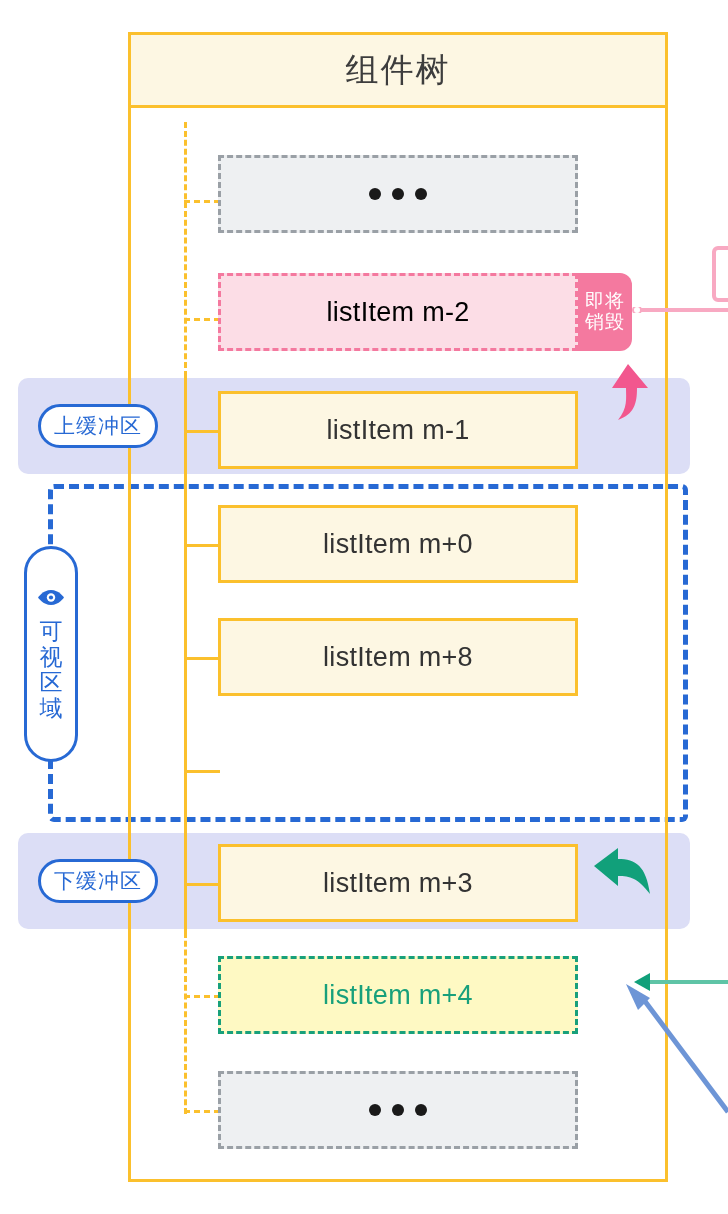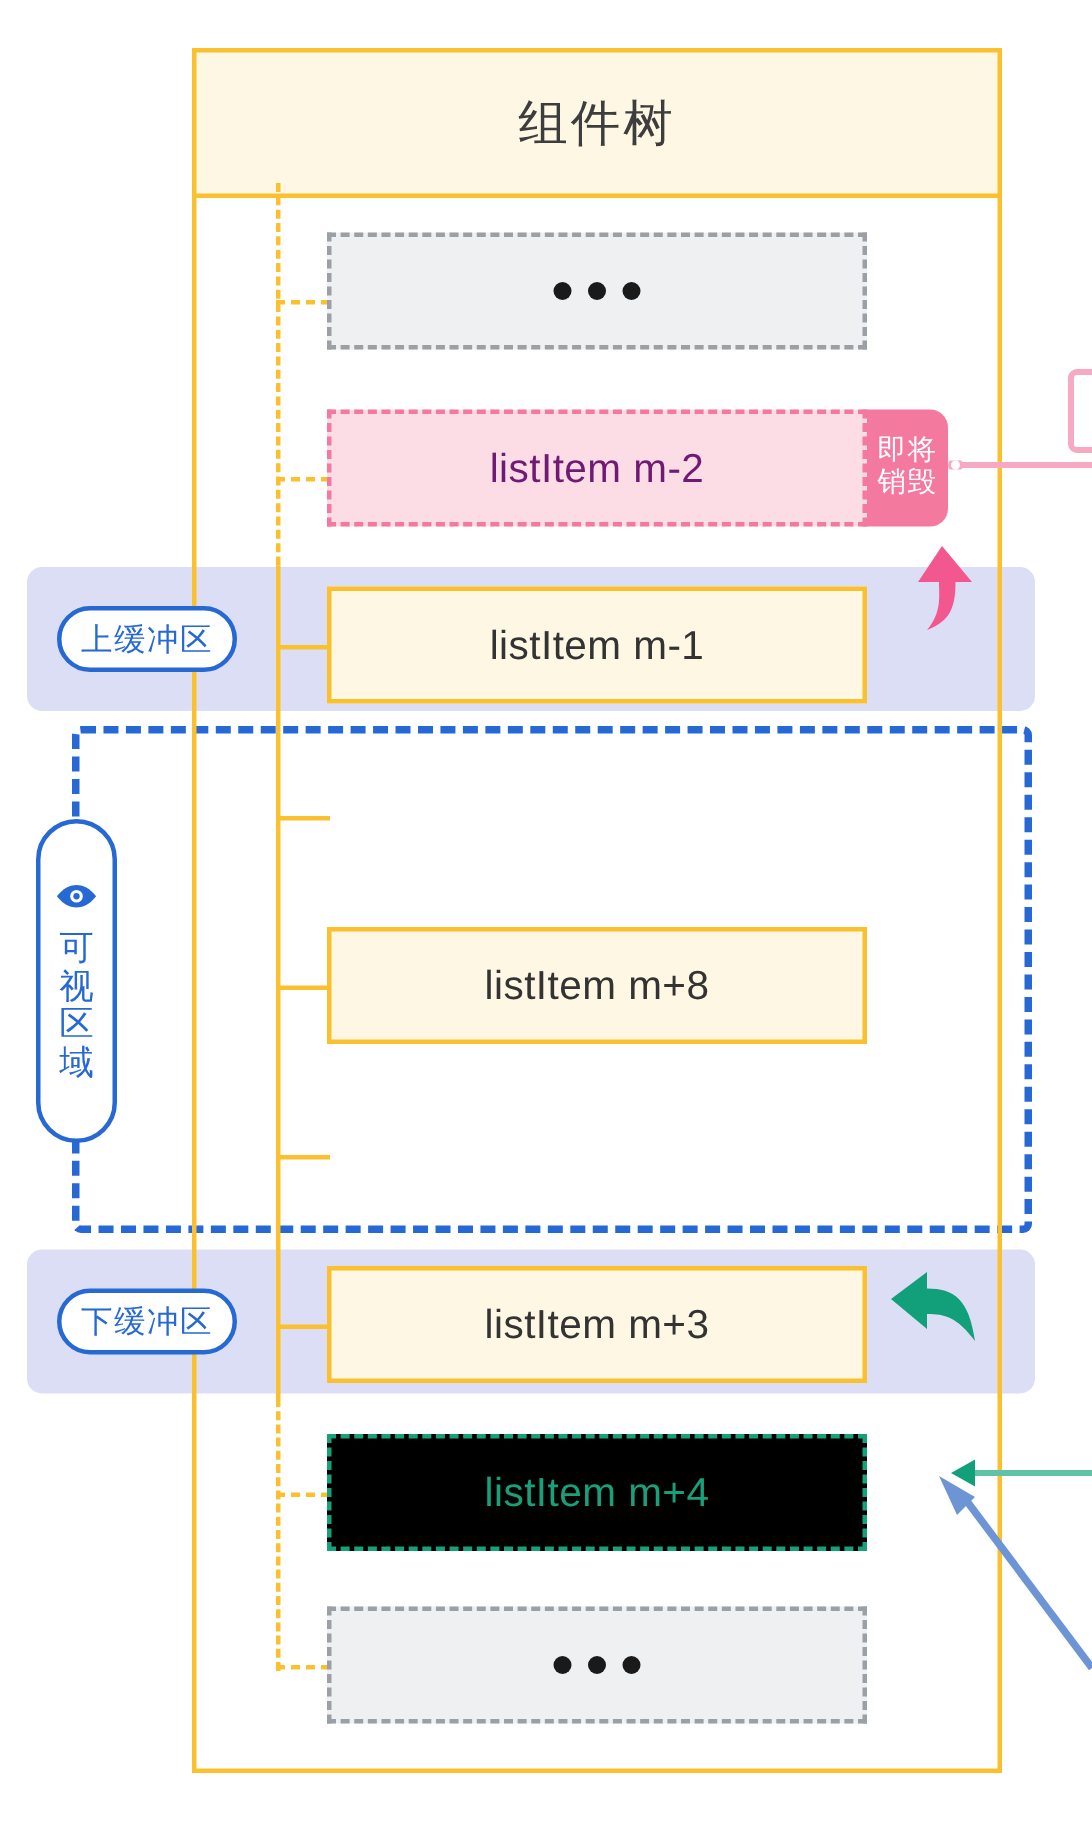--- a/index.html
+++ b/index.html
@@ -23,21 +23,21 @@
     position:absolute;left:48px;top:484px;width:640px;height:338px;
     border:5px dashed #2769d4;border-radius:6px;box-sizing:border-box;
   }
 
   
   #tree-container{
     position:absolute;left:128px;top:32px;width:540px;height:1150px;
     border:3px solid #fbc02d;box-sizing:border-box;background:transparent;
   }
   #tree-header{
-    position:absolute;left:128px;top:32px;width:540px;height:100px;
+    position:absolute;left:128px;top:32px;width:540px;height:76px;
     border:3px solid #fbc02d;box-sizing:border-box;background:#fdf7e3;
     display:flex;align-items:center;justify-content:center;
   }
   #tree-header .title{
     font-size:33px;color:#3d3d3d;letter-spacing:2px;font-weight:400;
   }
 
   
   .trunk{position:absolute;left:184px;width:0;border-left-width:3px;border-left-style:solid;}
   .trunk.dashed{border-left-color:#fbc02d;border-left-style:dashed;}
@@ -59,27 +59,27 @@
   .item.placeholder{
     background:#eef0f2;border:3px dashed #9aa0a6;color:#333;
   }
   .item.placeholder .dots{
     display:flex;gap:11px;
   }
   .item.placeholder .dots i{
     display:block;width:12px;height:12px;border-radius:50%;background:#1a1a1a;
   }
   .item.destroy{
-    background:#fcdde6;border:3px dashed #f4799f;color:#701a75;
+    background:#fcdde6;border:3px dashed #f4799f;color:#000000;
   }
   .item.active{
     background:#fdf7e3;border:3px solid #fbc02d;color:#333;text-align:center;
   }
   .item.recycle{
-    background:#000000;border:3px dashed #18a07b;color:#18a07b;
+    background:#fef9c3;border:3px dashed #18a07b;color:#18a07b;
   }
 
   
   .badge{
     position:absolute;width:54px;height:78px;box-sizing:border-box;
     display:flex;flex-direction:column;align-items:center;justify-content:center;
     color:#ffffff;font-size:19px;line-height:1.08;letter-spacing:1px;
     border-radius:0 12px 12px 0;
   }
   .badge span{display:block;}
@@ -160,20 +160,23 @@
   <div class="item destroy" style="top:273px">
     <span>listItem m-2</span>
   </div>
   <div class="badge" id="badge-destroy" style="top:273px">
     <span>即将</span>
     <span>销毁</span>
   </div>
 
   <div class="item active" style="top:391px">
     <span>listItem m-1</span>
+  </div>
+  <div class="item active" style="top:505px">
+    <span>listItem m+0</span>
   </div>
   <div class="item active" style="top:618px">
     <span>listItem m+8</span>
   </div>
   <div class="item active" style="top:844px">
     <span>listItem m+3</span>
   </div>
 
   <div class="item recycle" style="top:956px">
     <span>listItem m+4</span>

